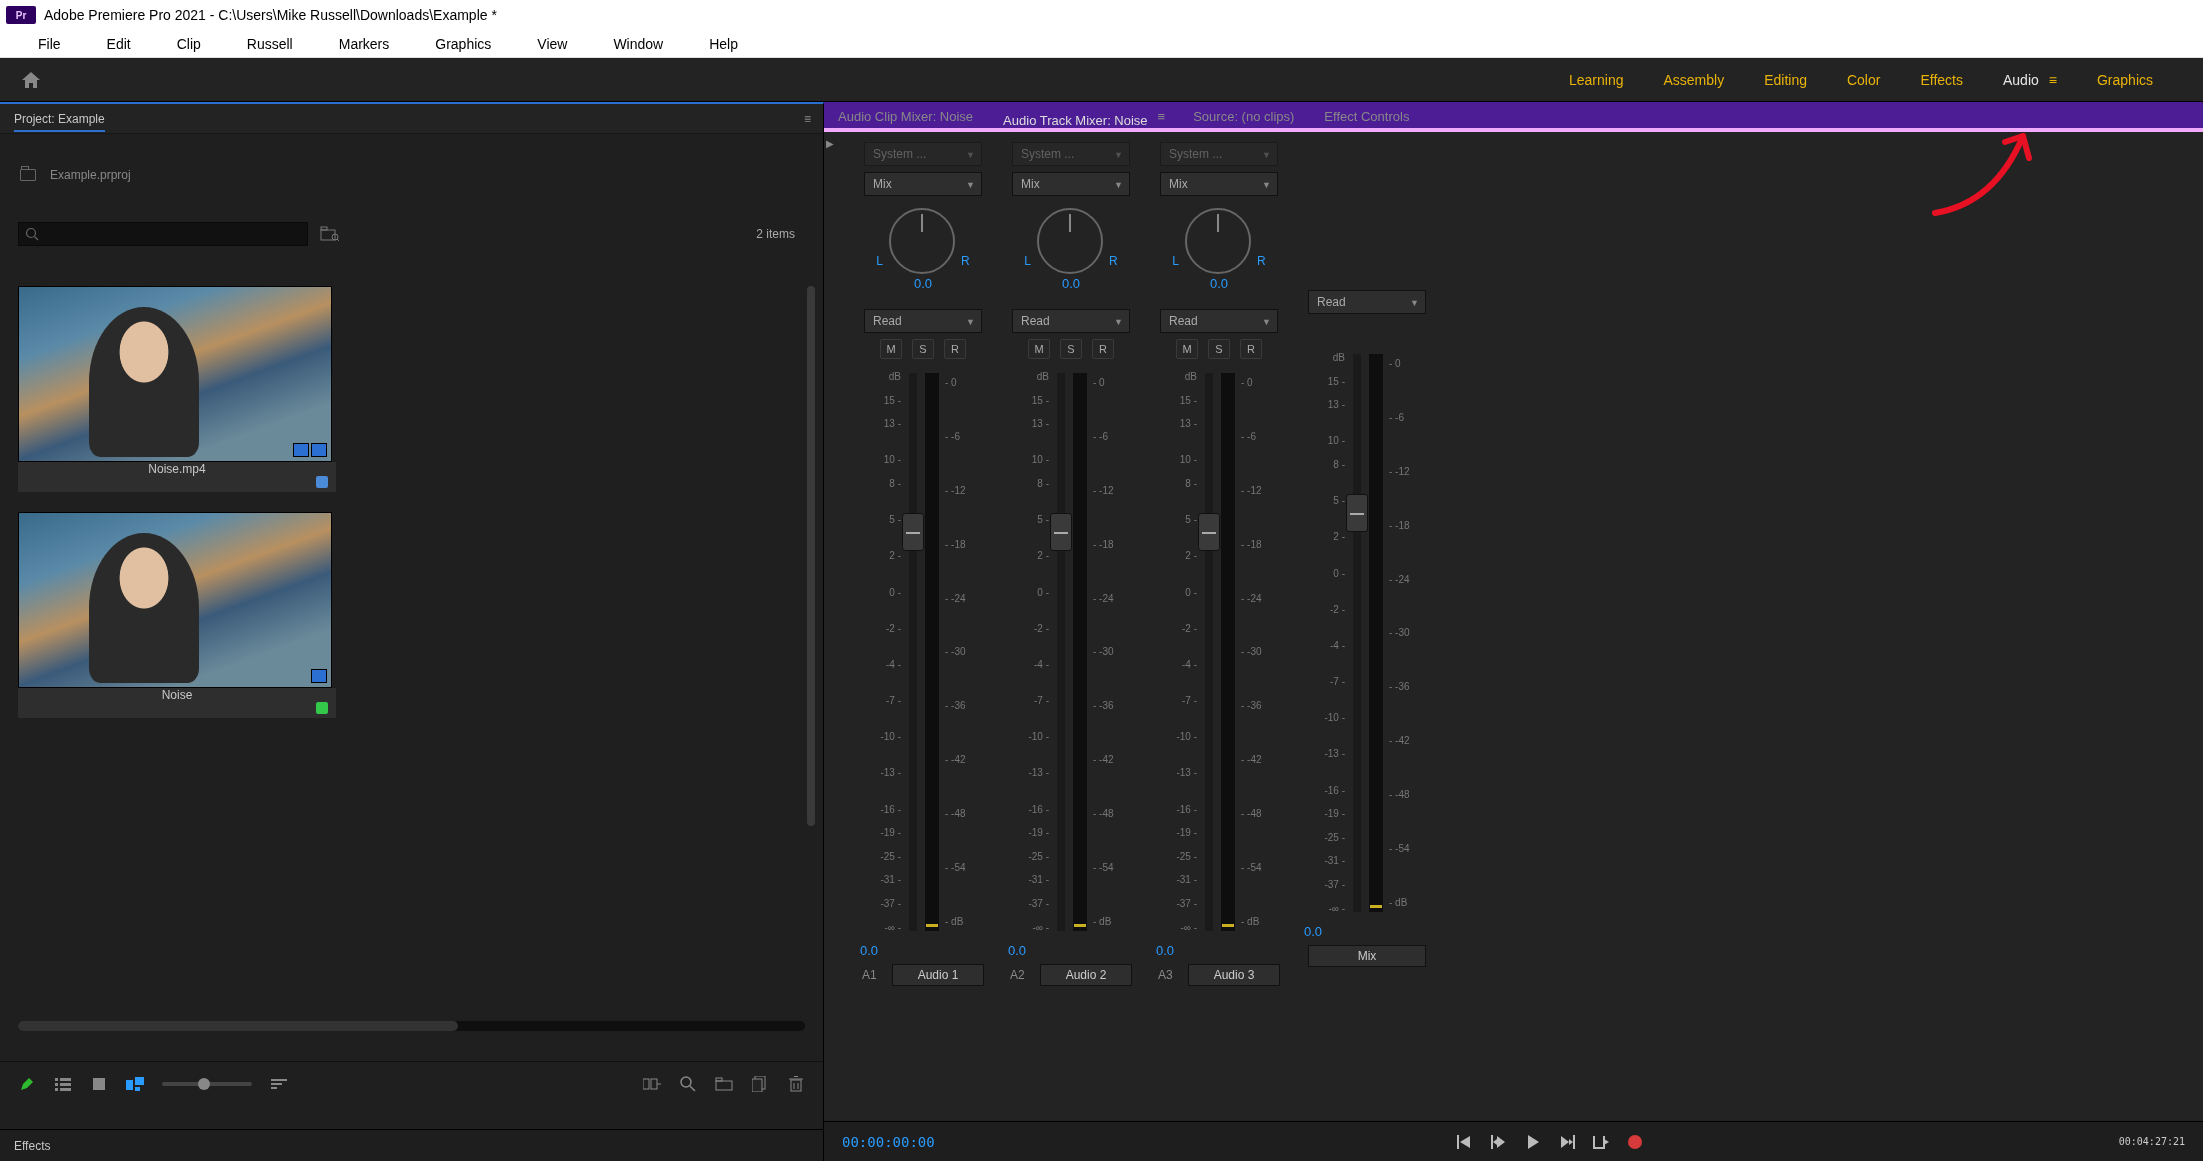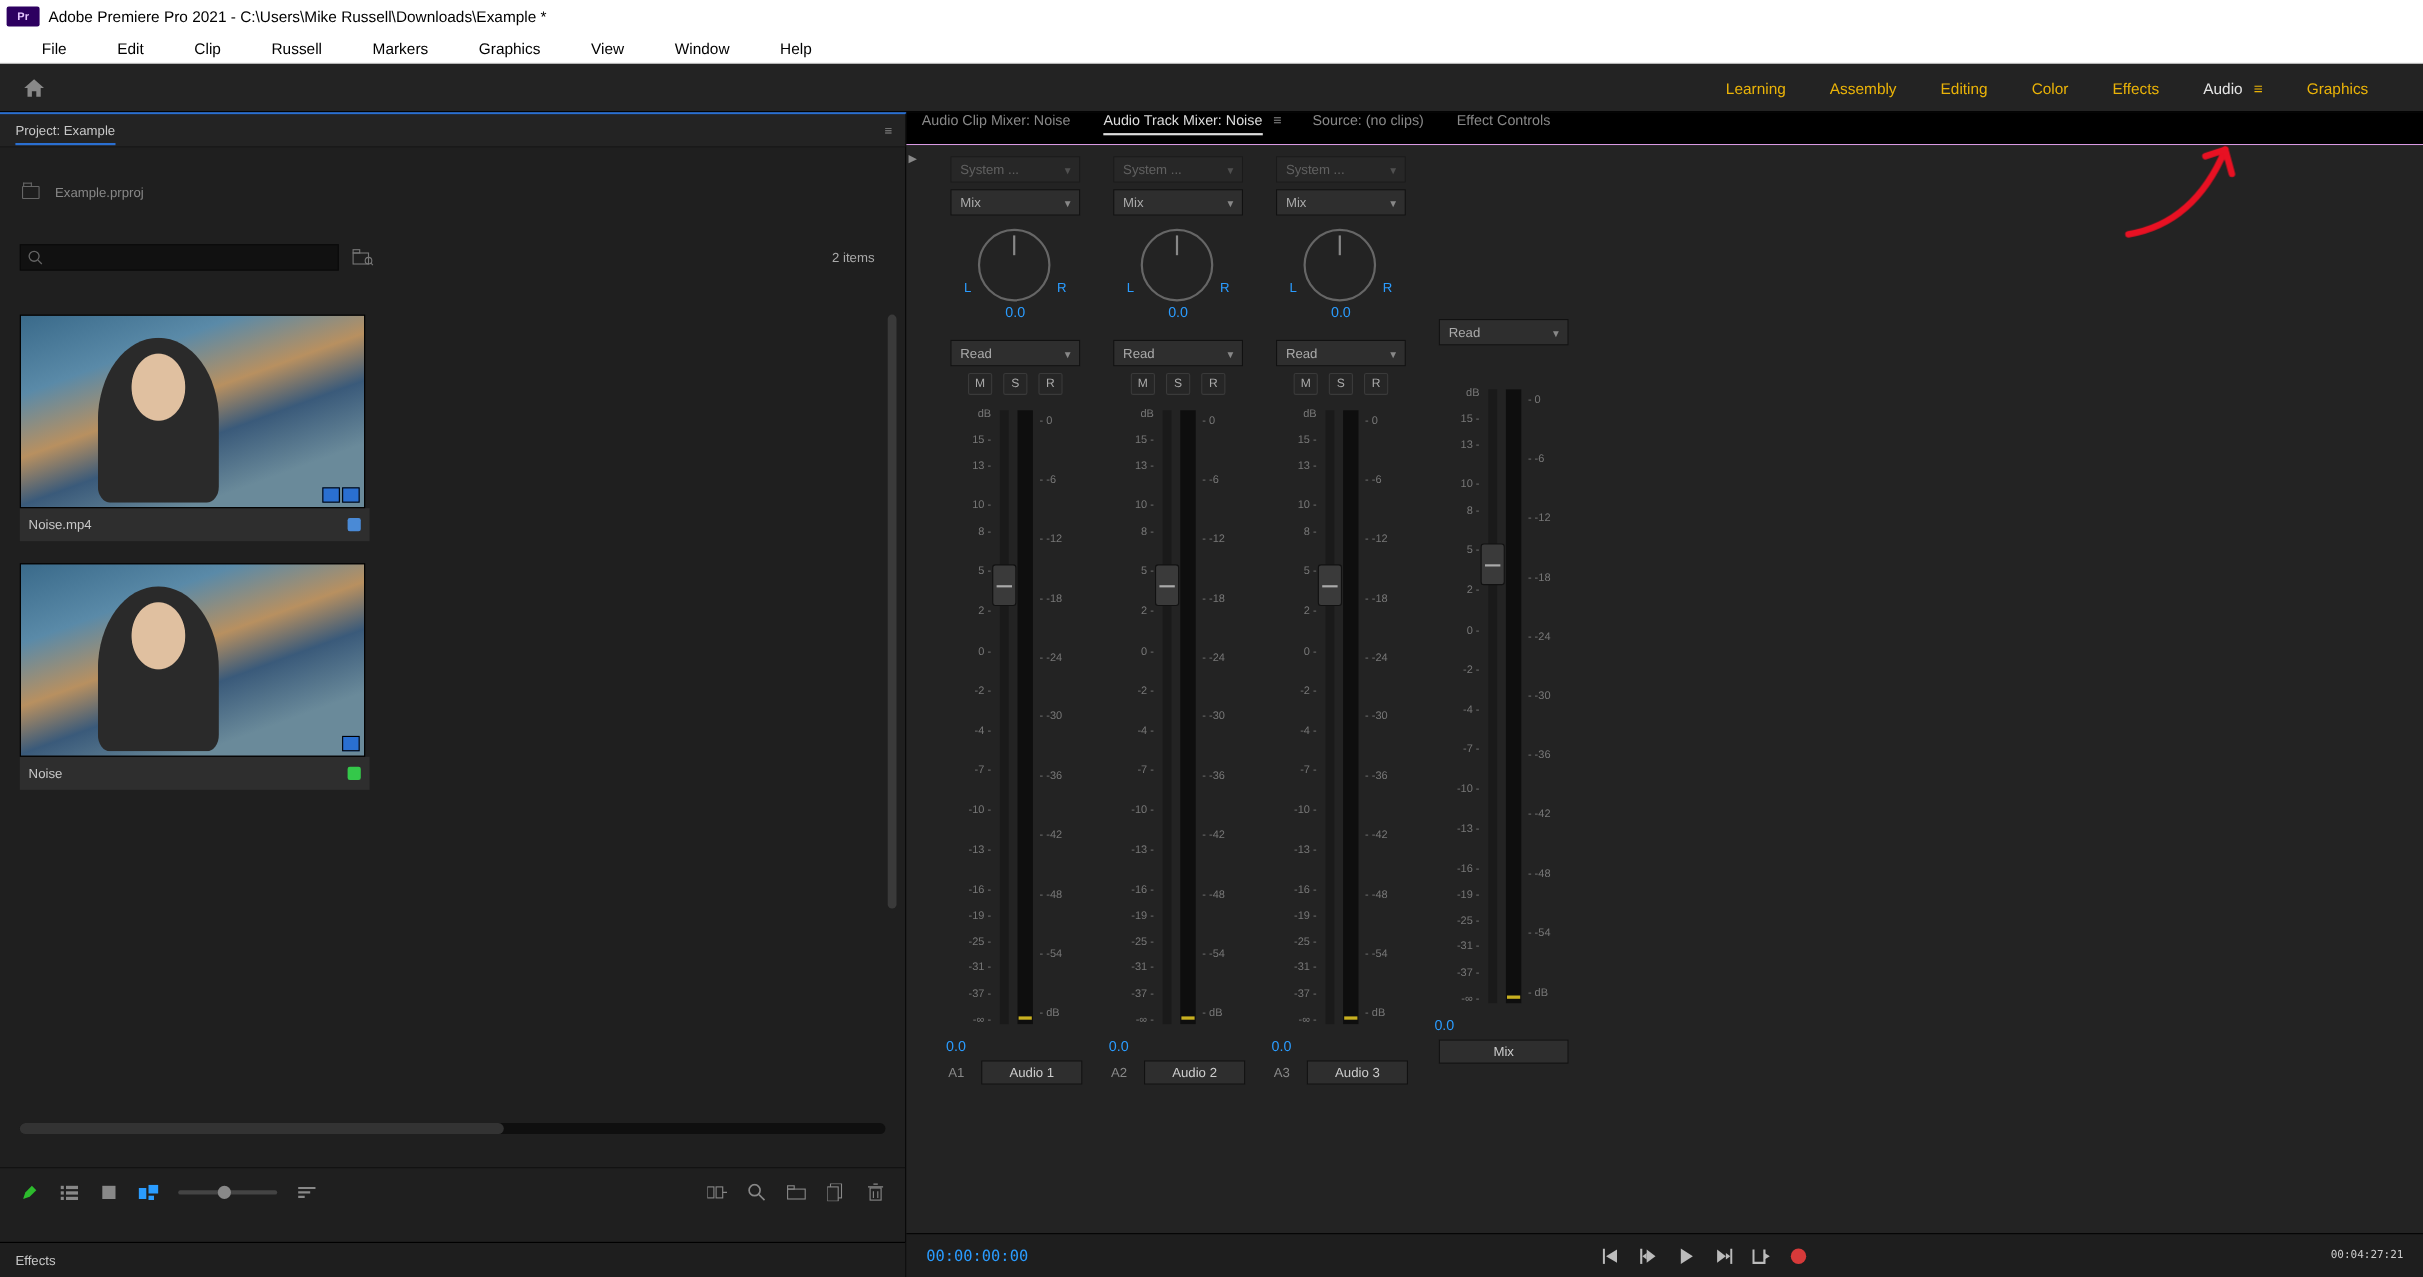--- a/index.html
+++ b/index.html
@@ -38,38 +38,38 @@
   .search-box { width: 290px; height: 24px; background:#111; border:1px solid #0a0a0a; display:flex; align-items:center; padding:0 6px; border-radius:0;}
   .search-box svg{opacity:.7}
   .items-count { margin-left:auto; color:#aaa; padding-right:10px;}
   .bin-area { flex:1; padding: 10px 18px; overflow:auto; position:relative;}
   .scroll-thumb { position:absolute; right:8px; top:10px; width:8px; height:540px; background:#3a3a3a; border-radius:4px;}
   .clip { width: 318px; margin-bottom: 20px; }
   .thumb { width: 314px; height: 176px; background: linear-gradient(160deg,#3a6a8a 0%,#5a8aa8 25%,#b89060 45%,#3a5a7a 60%,#6a8a9a 80%); position:relative; border:1px solid #000;}
   .thumb-person{position:absolute; left:70px; top:20px; width:110px; height:150px; background:radial-gradient(ellipse 40px 50px at 50% 30%, #e0c0a0 0%, #e0c0a0 60%, transparent 62%), linear-gradient(#2a2a2a,#2a2a2a); border-radius:50% 50% 10% 10%;}
   .thumb-badges{position:absolute; bottom:4px; right:4px; display:flex; gap:2px;}
   .thumb-badge{width:16px; height:14px; background:#2a6fd1; border:1px solid #000;}
-  .clip-row { height: 30px; background:#2e2e2e; display:flex; align-items:center; padding:0 8px; margin-top:0px;}
+  .clip-row { height: 30px; background:#2e2e2e; display:flex; align-items:center; padding:0 8px; margin-top:0px;flex-direction:column;}
   .clip-row .sq { width:12px; height:12px; margin-left:auto; border-radius:2px;}
   .sq.blue{background:#4a8ad6;}
   .sq.green{background:#34c84a;}
   .hscroll{height:10px; margin:0 18px 6px; background:#0f0f0f; border-radius:5px; position:relative;}
   .hscroll-thumb{position:absolute; left:0; top:0; height:10px; width:440px; background:#333; border-radius:5px;}
   .project-footer { height: 44px; display:flex; align-items:center; padding: 0 18px; gap:18px; border-top:1px solid #111;}
   .pf-left{display:flex; gap:18px; align-items:center;}
   .pf-right{margin-left:auto; display:flex; gap:18px; align-items:center;}
   .tool-ic{width:18px; height:18px; display:flex; align-items:center; justify-content:center; color:#888;}
   .tool-ic.active{color:#2a9cff;}
   .zoom-slider{width:90px; height:4px; background:#444; position:relative; border-radius:2px;}
   .zoom-thumb{position:absolute; left:40%; top:-4px; width:12px; height:12px; border-radius:50%; background:#888;}
   .effects-header { height: 32px; display:flex; align-items:center; padding:0 14px; border-top:1px solid #000; background:#1e1e1e;}
 
   
   .right-side { flex:1; display:flex; flex-direction:column; }
-  .source-tabs { height: 30px; display:flex; align-items:flex-start; padding: 0 14px; gap: 30px; background:#000000; border-bottom:1px solid #f0abfc;}
+  .source-tabs { height: 30px; display:flex; align-items:flex-end; padding: 0 14px; gap: 30px; background:#4c1d95; border-bottom:4px solid #f0abfc;}
   .source-tabs span { color:#888; font-size:13px; cursor:pointer; padding-bottom:4px;}
   .source-tabs span.active { color:#ddd; border-bottom: 2px solid #ddd; margin-bottom:-6px;}
   .tab-menu{color:#888; letter-spacing:-2px; margin-left:-20px;}
 
   .mixer-area { flex:1; display:flex; background:#232323; position:relative;}
   .expand-btn{position:absolute; left:2px; top:6px; color:#888; font-size:10px;}
   .tracks { display:flex; gap:10px; padding: 10px 0 0 30px;}
   .track { width: 138px; display:flex; flex-direction:column; align-items:center;}
   .track .dd { width: 118px; height: 24px; background:#2e2e2e; border:1px solid #111; display:flex; align-items:center; padding:0 8px; color:#aaa; font-size:12px; position:relative; margin-bottom:6px;}
   .dd.dim{opacity:.45}

